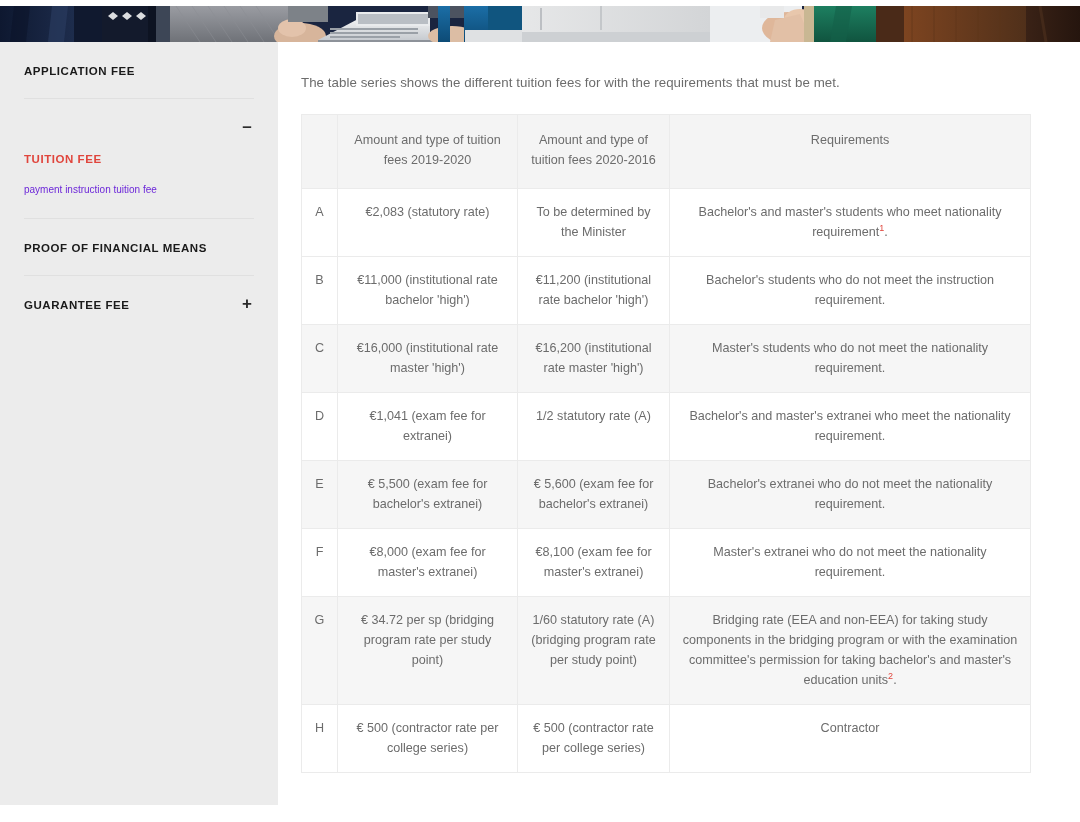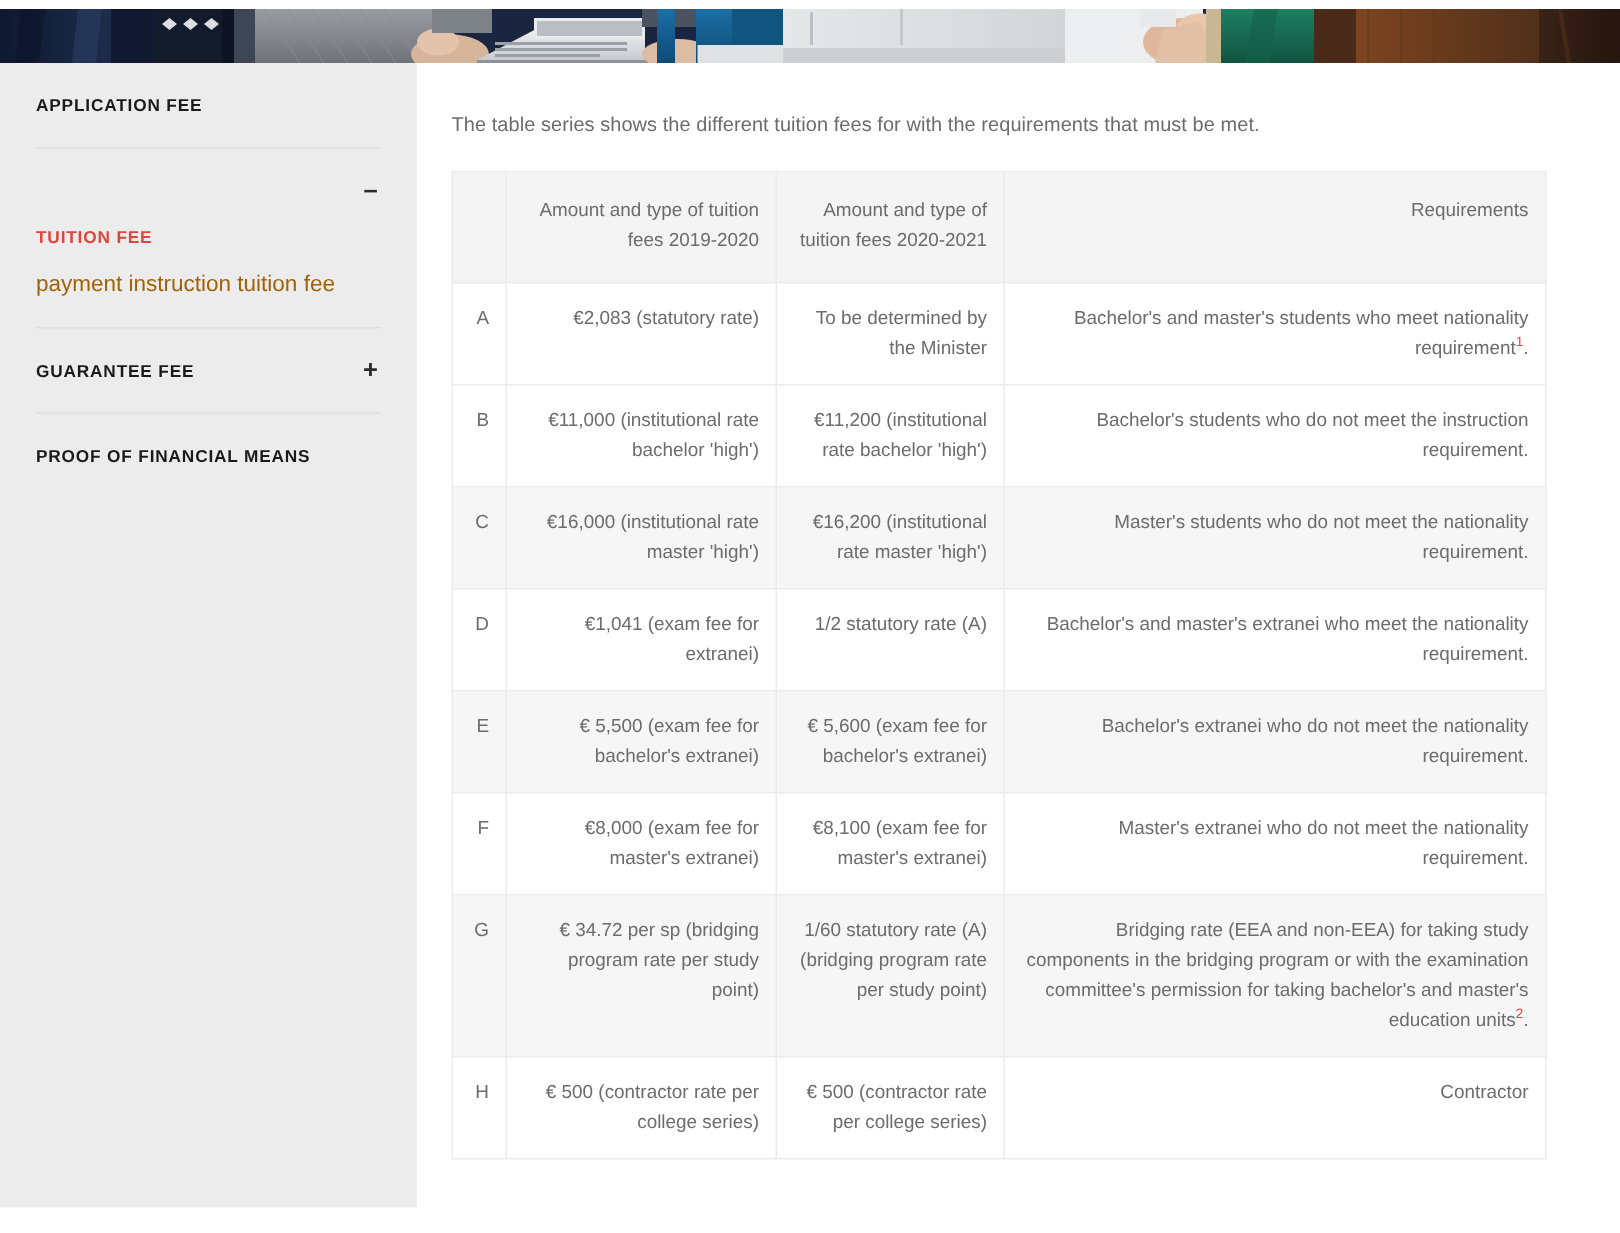--- a/index.html
+++ b/index.html
@@ -53,22 +53,22 @@
     line-height: 13px;
     text-align: center;
     font-weight: bold;
     font-family: "Liberation Sans", sans-serif;
   }
   .nav-sub {
     margin-top: 16px;
   }
   .nav-sub-link {
     display: block;
-    font-size: 15px;
-    color: #a16207;
+    font-size: 10px;
+    color: #6d28d9;
     text-decoration: none;
     line-height: 16px;
   }
 
   
   #main {
     position: absolute;
     left: 301px; top: 42px;
     width: 740px;
   }
@@ -93,21 +93,21 @@
   table#fee-table col.c-y2    { width: 152px; }
   table#fee-table col.c-req   { width: 361px; }
 
   table#fee-table th,
   table#fee-table td {
     border: 1px solid #ebebeb;
     vertical-align: top;
     padding: 13px 11px 14px 11px;
     line-height: 20px;
     font-weight: normal;
-    text-align: right;
+    text-align: center;
     color: #6c6c6c;
   }
   table#fee-table thead th {
     background: #f4f4f4;
     padding-top: 15px;
     padding-bottom: 18px;
   }
   table#fee-table tbody tr.odd  td { background: #ffffff; }
   table#fee-table tbody tr.even td { background: #f6f6f6; }
   td.code { color: #8b8b8b; padding-left: 11px; padding-right: 4px; }
@@ -237,47 +237,47 @@
 
     <div class="nav-item">
       <div class="nav-title active">TUITION FEE</div>
       <span class="nav-toggle">–</span>
       <div class="nav-sub">
         <a class="nav-sub-link" href="#">payment instruction tuition fee</a>
       </div>
     </div>
 
     <div class="nav-item">
+      <div class="nav-title">PROOF OF FINANCIAL MEANS</div>
+      <span class="nav-toggle"></span>
+    </div>
+
+    <div class="nav-item">
       <div class="nav-title">GUARANTEE FEE</div>
       <span class="nav-toggle">+</span>
-    </div>
-
-    <div class="nav-item">
-      <div class="nav-title">PROOF OF FINANCIAL MEANS</div>
-      <span class="nav-toggle"></span>
     </div>
 
   </nav>
 </aside>
 
 <main id="main">
   <p id="intro">The table series shows the different tuition fees for with the requirements that must be met.</p>
 
   <table id="fee-table">
     <colgroup>
       <col class="c-code">
         <col class="c-y1">
         <col class="c-y2">
         <col class="c-req">
     </colgroup>
     <thead>
       <tr>
         <th></th>
         <th>Amount and type of tuition fees 2019-2020</th>
-        <th>Amount and type of tuition fees 2020-2021</th>
+        <th>Amount and type of tuition fees 2020-2016</th>
         <th>Requirements</th>
       </tr>
     </thead>
     <tbody id="fee-body">
         <tr class="odd">
           <td class="code">A</td>
           <td>€2,083 (statutory rate)</td>
           <td>To be determined by the Minister</td>
           <td>Bachelor's and master's students who meet nationality requirement<sup class="fn">1</sup>.</td>
         </tr>

